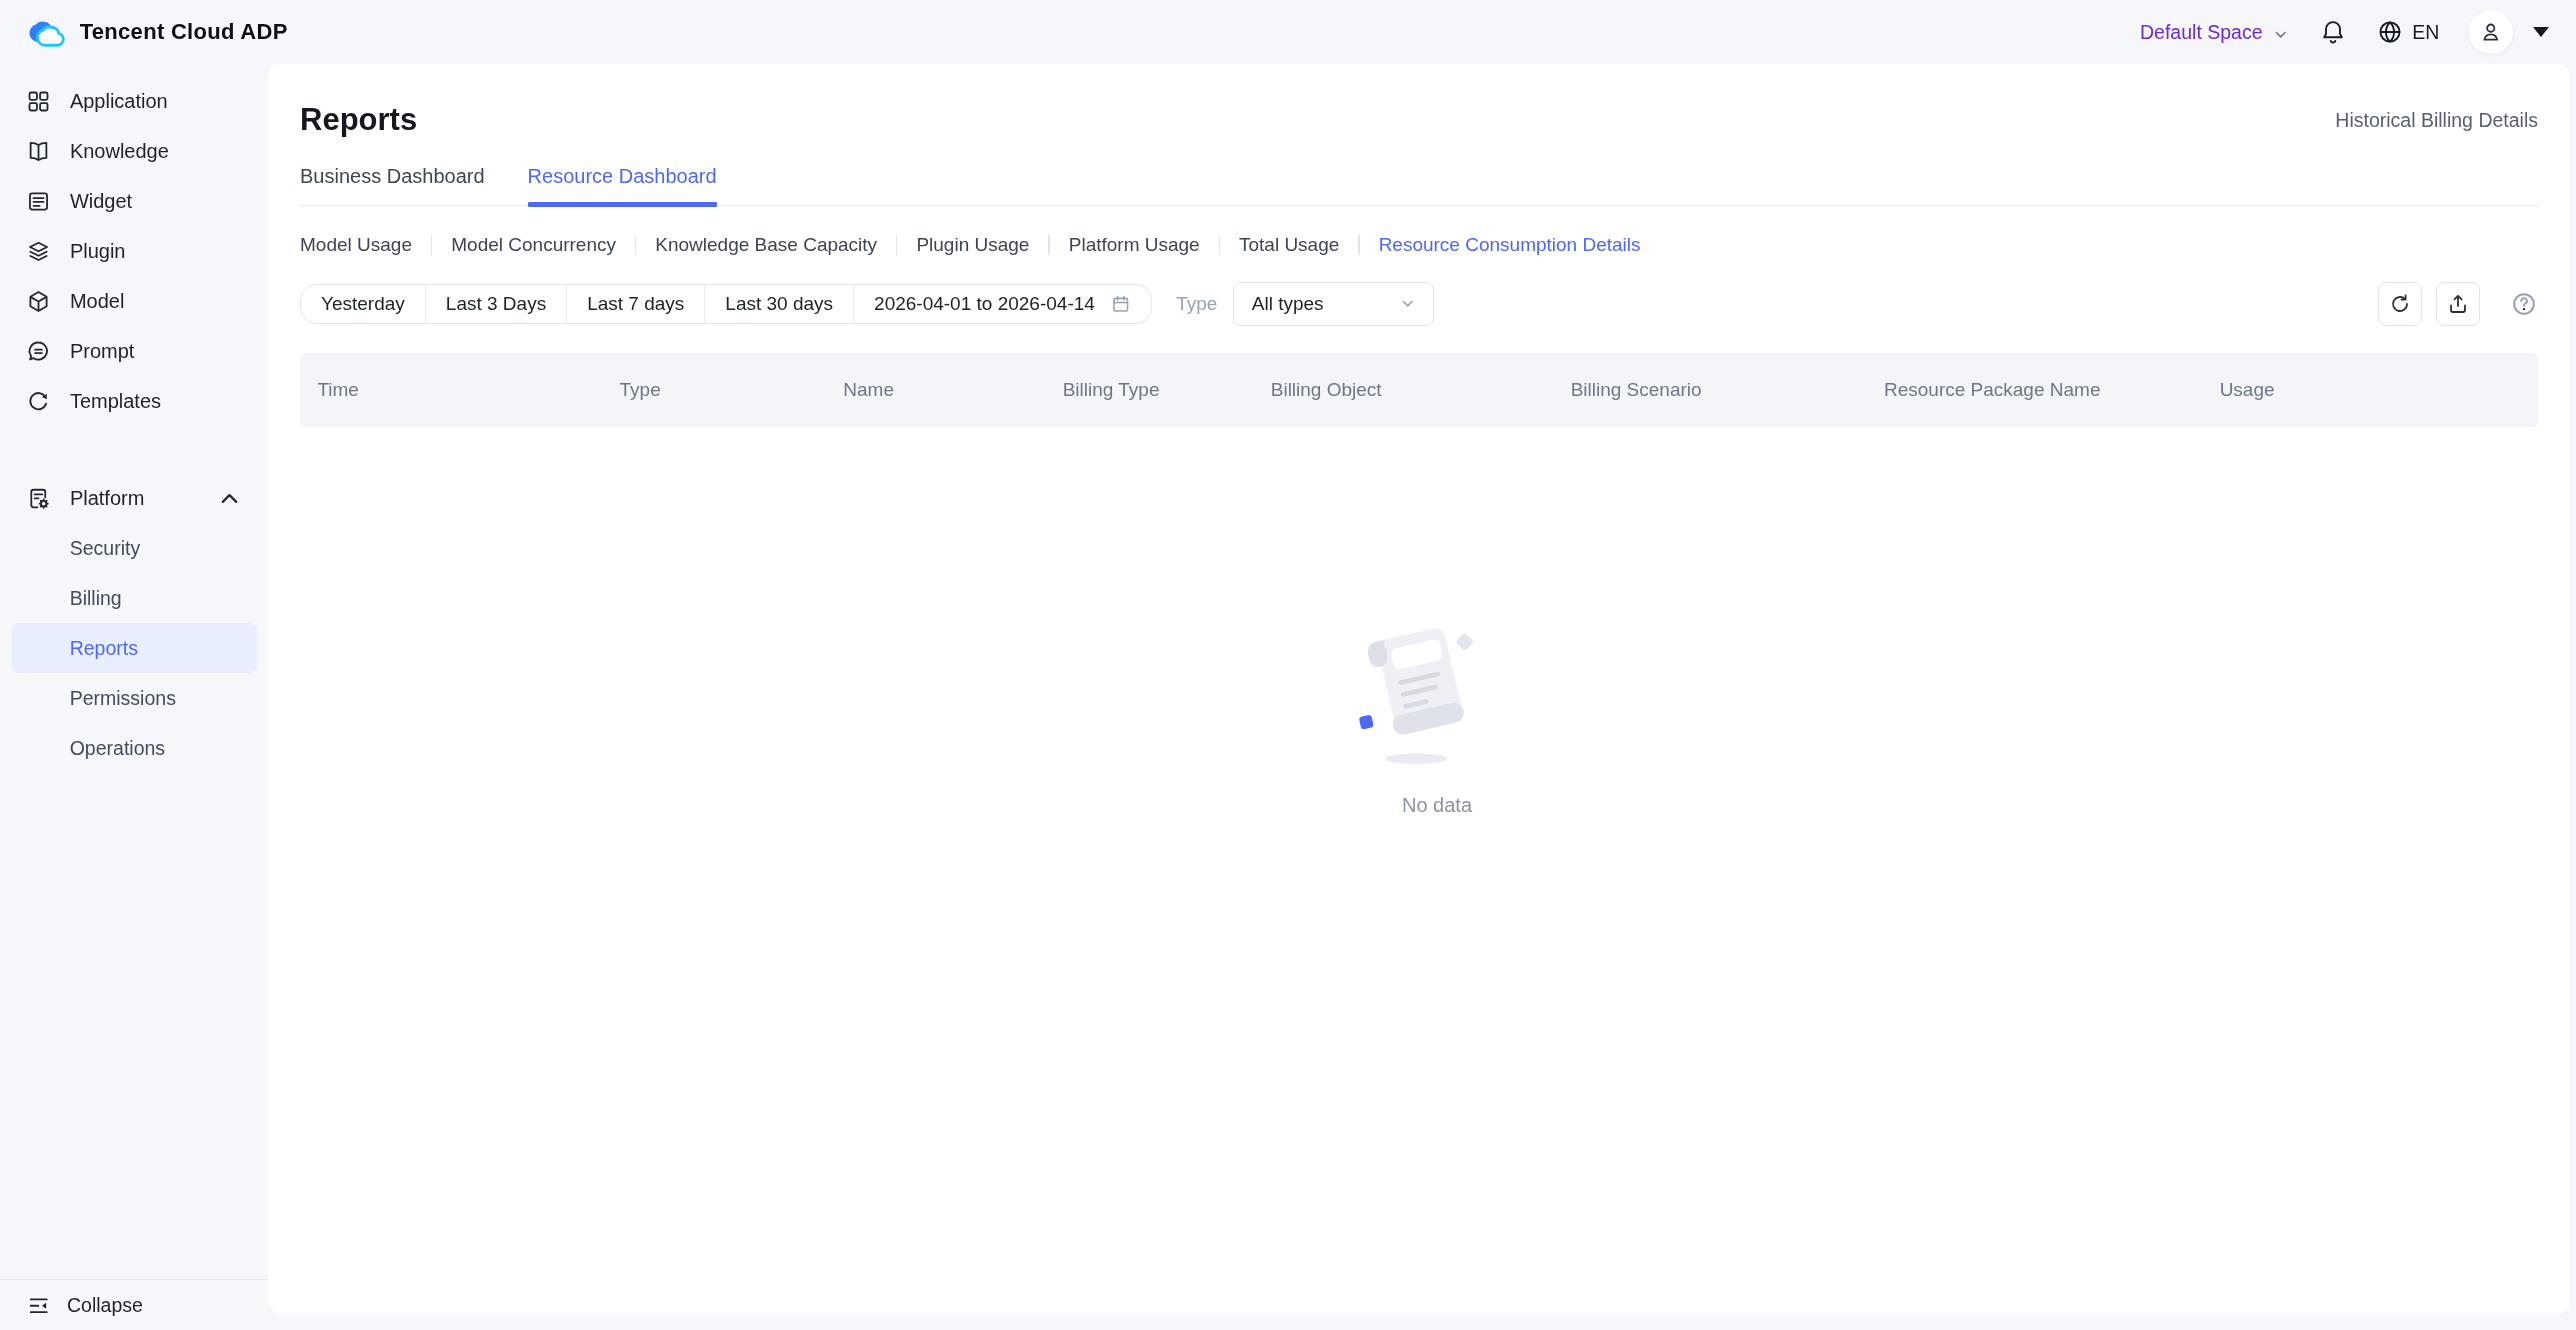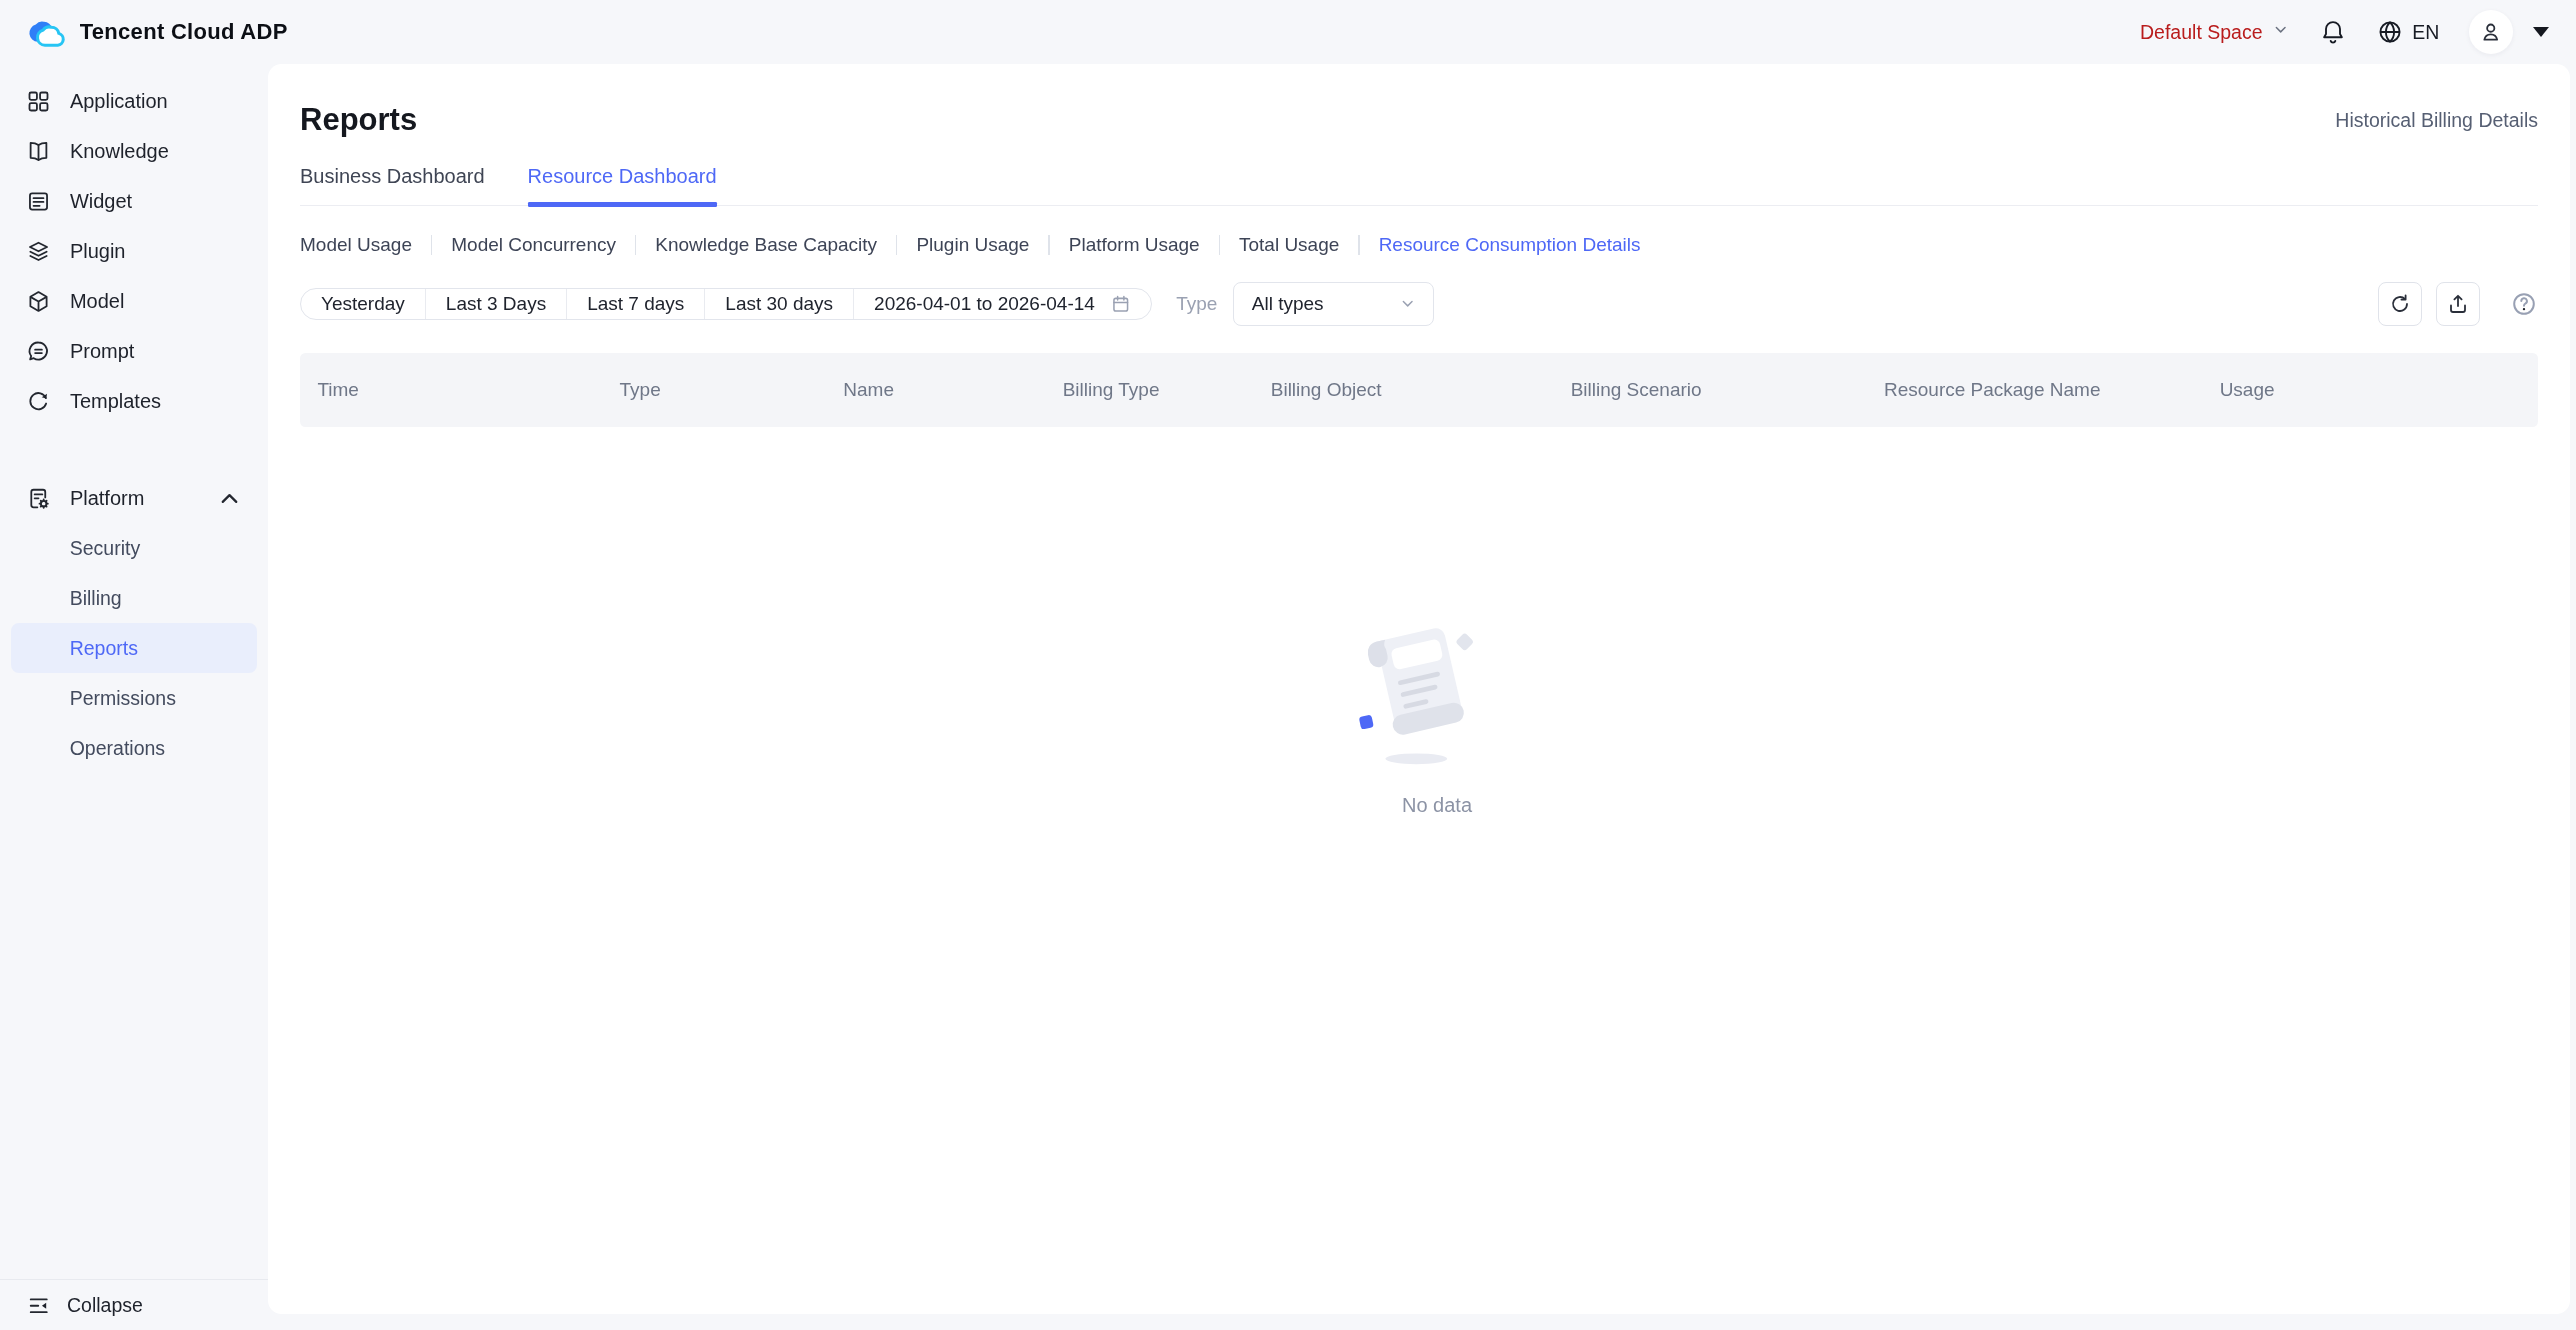--- a/index.html
+++ b/index.html
@@ -14,21 +14,21 @@
 
   
   .topbar {
     position:absolute; top:0; left:0; right:0; height:64px;
     display:flex; align-items:center; padding:0 27px;
   }
   .brand { display:flex; align-items:center; gap:10.7px; cursor:pointer; }
   .brand svg { width:42px; height:34px; }
   .brand-title { font-size:22px; font-weight:600; letter-spacing:0.3px; color:#0c0f15; }
   .topbar-right { margin-left:auto; display:flex; align-items:center; gap:29.5px; }
-  .workspace { display:flex; align-items:flex-start; gap:9.4px; font-size:19.5px; color:#b91c1c; cursor:pointer; }
+  .workspace { display:flex; align-items:flex-end; gap:9.4px; font-size:19.5px; color:#6d28d9; cursor:pointer; }
   .chev { width:17.4px; height:17.4px; stroke:#6b7280; }
   .tb-icon-btn { display:flex; align-items:center; gap:8px; cursor:pointer; font-size:19.5px; color:#171b24; }
   .tb-icon-btn svg { width:28px; height:28px; stroke:#171b24; }
   .avatar {
     width:44px; height:44px; border-radius:50%; background:#fff;
     display:flex; align-items:center; justify-content:center;
     box-shadow:0 1.3px 5.4px rgba(30,40,70,.06); cursor:pointer;
   }
   .avatar svg { width:25.5px; height:25.5px; stroke:#2a2f3a; }
   .caret-down { width:0; height:0; border-left:8.7px solid transparent; border-right:8.7px solid transparent;
@@ -78,21 +78,21 @@
   }
 
   .subnav { display:flex; align-items:center; margin-top:28px; }
   .subnav-item { font-size:19px; color:#3d4456; cursor:pointer; }
   .subnav-item.active { color:var(--accent,#4e68f6); }
   .subnav .sep { width:1.3px; height:20px; background:#dfe3ea; margin:0 19px; }
 
   .filterbar { display:flex; align-items:center; margin-top:25.5px; }
   .quick-group {
     display:flex; align-items:stretch; border:1.3px solid #e2e5ec; border-radius:16px;
-    background:#fff; height:32px; overflow:hidden;
+    background:#fff; height:40px; overflow:hidden;
   }
   .fseg {
     display:flex; align-items:center; font-size:19px; color:#20242e;
     padding:0 20px; border-right:1.3px solid #e9ebf0; cursor:pointer; white-space:nowrap;
   }
   .fseg:last-child { border-right:none; }
   .fseg.date { gap:14.8px; }
   .fseg.date svg { width:21.5px; height:21.5px; stroke:#9aa1b2; }
   .type-label { font-size:19px; color:#9aa1b2; margin:0 16px 0 24px; }
   .type-select {

